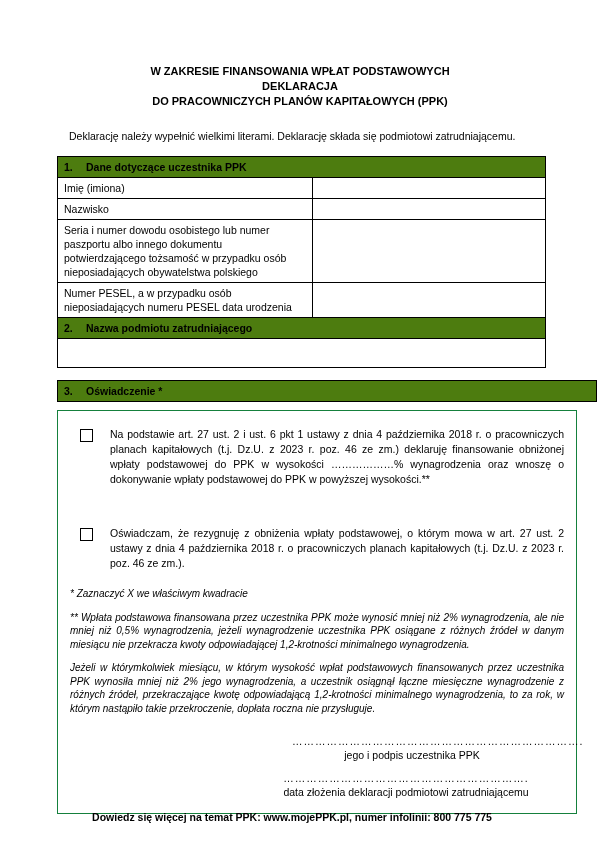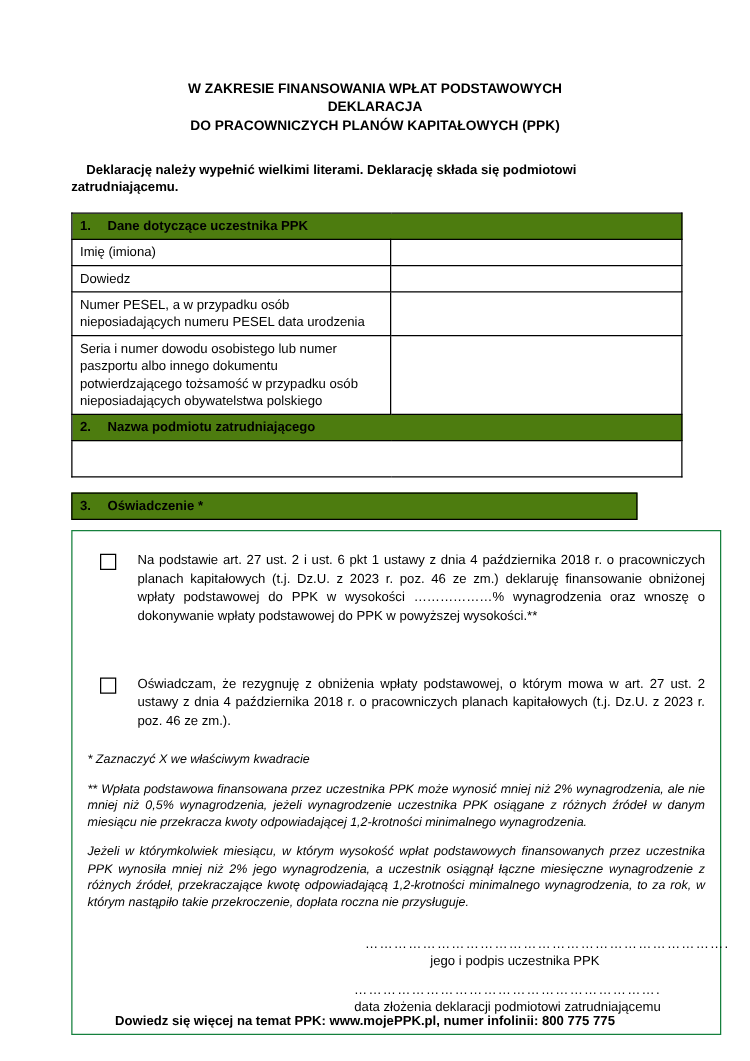--- a/index.html
+++ b/index.html
@@ -17,21 +17,20 @@
     text-align: center;
     font-weight: bold;
     font-size: 11px;
     line-height: 15px;
   }
   .intro {
     margin: 20px 55px 0 57px;
     font-size: 10.5px;
     line-height: 14px;
     text-indent: 12px;
-    font-weight: bold;
   }
   table.form-table {
     border-collapse: collapse;
     table-layout: fixed;
     width: 488px;
     margin: 13px 0 0 57px;
     font-size: 10.5px;
   }
   table.form-table td {
     border: 1px solid #000000;
@@ -40,21 +39,21 @@
     line-height: 14px;
   }
   tr.sec-header td, .sec3-header {
     background: #4d7c0f;
     font-weight: bold;
   }
   .sec-num { display: inline-block; width: 22px; }
   td.input-cell { background: #ffffff; }
   td.employer-cell { height: 22px; }
   .sec3-header {
-    width: 453px;
+    width: 540px;
     box-sizing: border-box;
     margin: 12px 0 0 57px;
     border: 1px solid #000000;
     padding: 3px 6px;
     font-size: 10.5px;
     line-height: 14px;
   }
   .decl-box {
     width: 520px;
     box-sizing: border-box;
@@ -124,29 +123,29 @@
       </colgroup>
     <tbody>
         <tr class="sec-header">
       <td colspan="2"><span class="sec-num">1.</span><span>Dane dotyczące uczestnika PPK</span></td>
     </tr>
     <tr>
       <td>Imię (imiona)</td>
       <td class="input-cell"></td>
     </tr>
     <tr>
-      <td>Dowiedz</td>
+      <td>Nazwisko</td>
+      <td class="input-cell"></td>
+    </tr>
+    <tr>
+      <td>Seria i numer dowodu osobistego lub numer paszportu albo innego dokumentu potwierdzającego tożsamość w przypadku osób nieposiadających obywatelstwa polskiego</td>
       <td class="input-cell"></td>
     </tr>
     <tr>
       <td>Numer PESEL, a w przypadku osób nieposiadających numeru PESEL data urodzenia</td>
-      <td class="input-cell"></td>
-    </tr>
-    <tr>
-      <td>Seria i numer dowodu osobistego lub numer paszportu albo innego dokumentu potwierdzającego tożsamość w przypadku osób nieposiadających obywatelstwa polskiego</td>
       <td class="input-cell"></td>
     </tr>
     <tr class="sec-header">
       <td colspan="2"><span class="sec-num">2.</span><span>Nazwa podmiotu zatrudniającego</span></td>
     </tr>
     <tr>
       <td colspan="2" class="input-cell employer-cell"></td>
     </tr>
   </tbody>
     </table>

